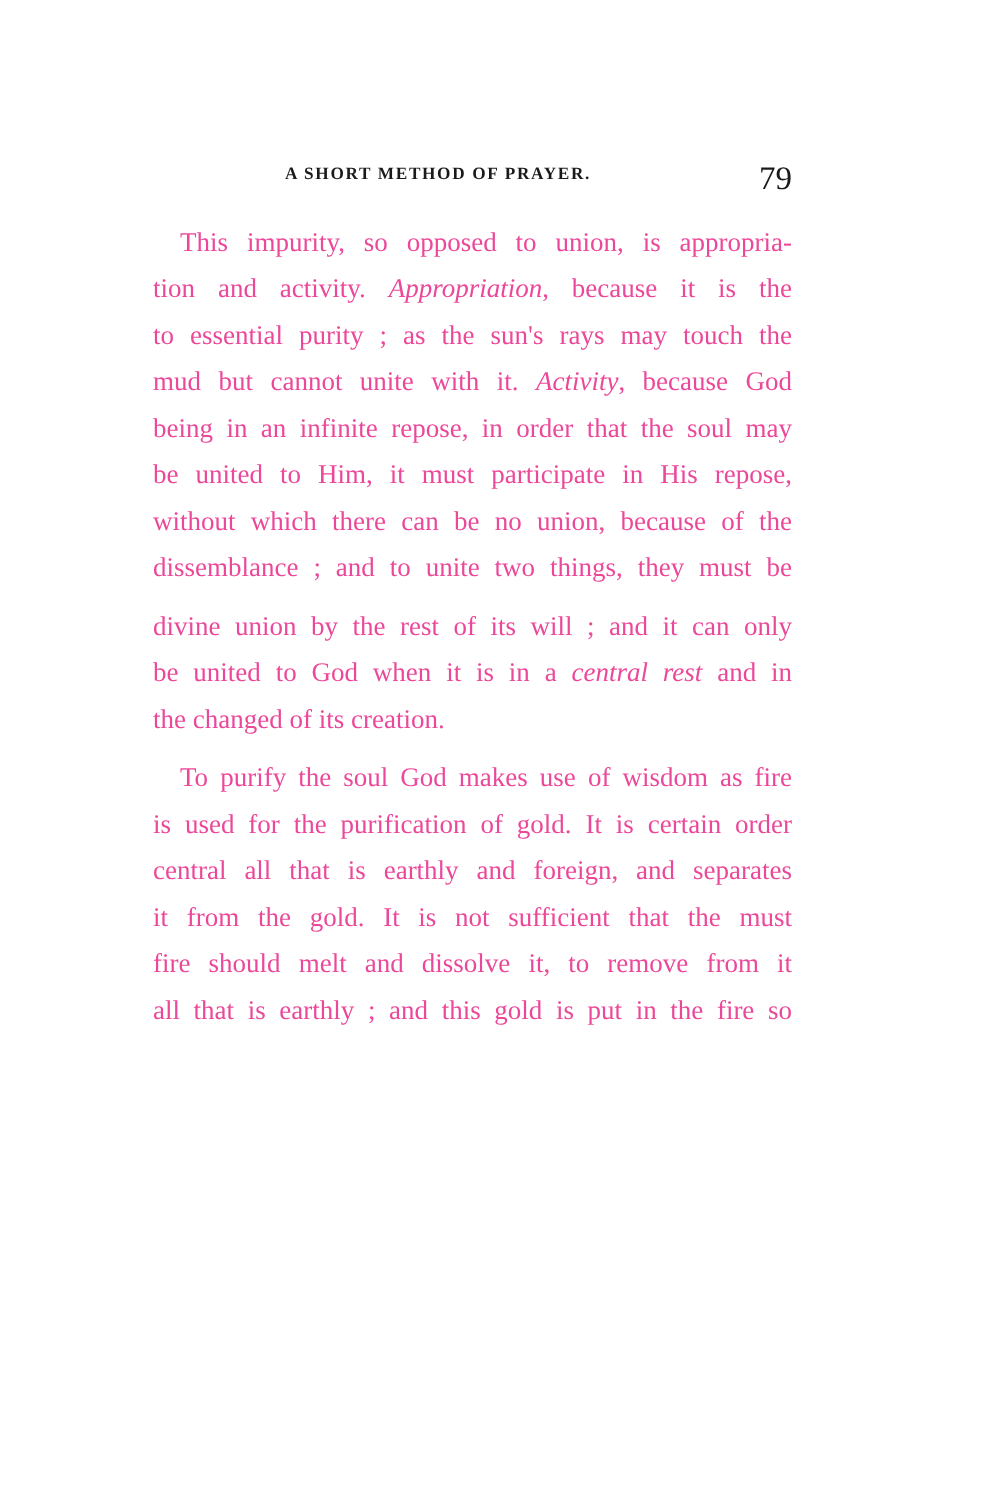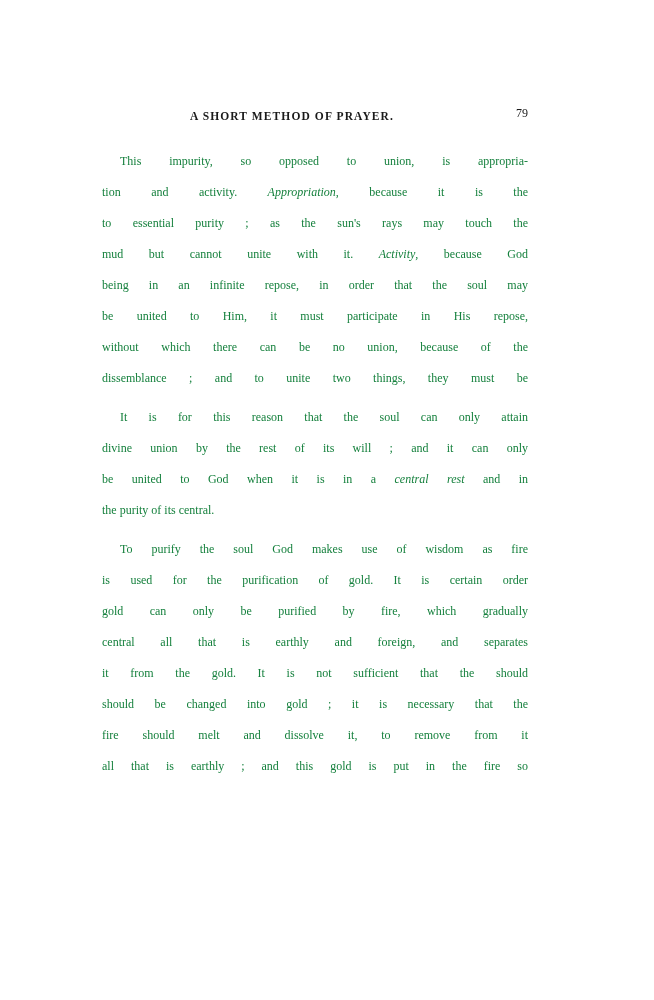--- a/index.html
+++ b/index.html
@@ -1,21 +1,21 @@
 <!DOCTYPE html>
 <html><head>
 <meta charset="utf-8">
 <style>
   html, body { margin: 0; padding: 0; background: #ffffff; }
   body { width: 654px; height: 1000px; position: relative; overflow: hidden; }
   .page { position: absolute; left: 0; top: 0; width: 654px; height: 744px; background: #fff; color: #111; }
   .running-head { position: absolute; top: 108px; left: 102px; width: 426px; height: 20px; font-family: "Liberation Serif", serif; }
   .running-title { position: absolute; left: 88px; top: 2px; font-size: 11.5px; letter-spacing: 1.1px; font-weight: bold; color: #1a1a1a; }
-  .page-number { position: absolute; right: 0; top: -2px; font-size: 12px; color: #1a1a1a; }
-  .body { position: absolute; left: 102px; top: 146px; width: 426px; font-family: "Liberation Serif", serif; font-size: 12px; color: #15803d; }
+  .page-number { position: absolute; right: 0; top: -2px; font-size: 22px; color: #1a1a1a; }
+  .body { position: absolute; left: 102px; top: 146px; width: 426px; font-family: "Liberation Serif", serif; font-size: 18px; color: #ec4899; }
   .line { height: 31px; line-height: 31px; white-space: nowrap; text-align: justify; text-align-last: justify; }
   .line.last { text-align-last: left; }
   .line.indent { text-indent: 18px; }
   .para-gap { height: 8px; }
   .ital { font-style: italic; }
 </style>
 </head>
 <body>
 
 <div class="page">
@@ -29,30 +29,27 @@
         <div class="line">tion and activity.  <span class="ital">Appropriation</span>, because it is the</div>
         <div class="line">to essential purity ; as the sun's rays may touch the</div>
         <div class="line">mud but cannot unite with it.  <span class="ital">Activity</span>, because God</div>
         <div class="line">being in an infinite repose, in order that the soul may</div>
         <div class="line">be united to Him, it must participate in His repose,</div>
         <div class="line">without which there can be no union, because of the</div>
         <div class="line">dissemblance ; and to unite two things, they must be</div>
       </div>
       <div class="para-gap"></div>
       <div class="paragraph">
-        <div class="line indent">It is for this reason that the soul can only attain</div>
         <div class="line">divine union by the rest of its will ; and it can only</div>
         <div class="line">be united to God when it is in a <span class="ital">central rest</span> and in</div>
-        <div class="line last">the purity of its central.</div>
+        <div class="line last">the changed of its creation.</div>
       </div>
       <div class="para-gap"></div>
       <div class="paragraph">
         <div class="line indent">To purify the soul God makes use of wisdom as fire</div>
         <div class="line">is used for the purification of gold.  It is certain order</div>
-        <div class="line">gold can only be purified by fire, which gradually</div>
         <div class="line">central all that is earthly and foreign, and separates</div>
-        <div class="line">it from the gold.  It is not sufficient that the should</div>
-        <div class="line">should be changed into gold ; it is necessary that the</div>
+        <div class="line">it from the gold.  It is not sufficient that the must</div>
         <div class="line">fire should melt and dissolve it, to remove from it</div>
         <div class="line">all that is earthly ; and this gold is put in the fire so</div>
       </div>
     </div>
 </div>
 
 </body></html>

